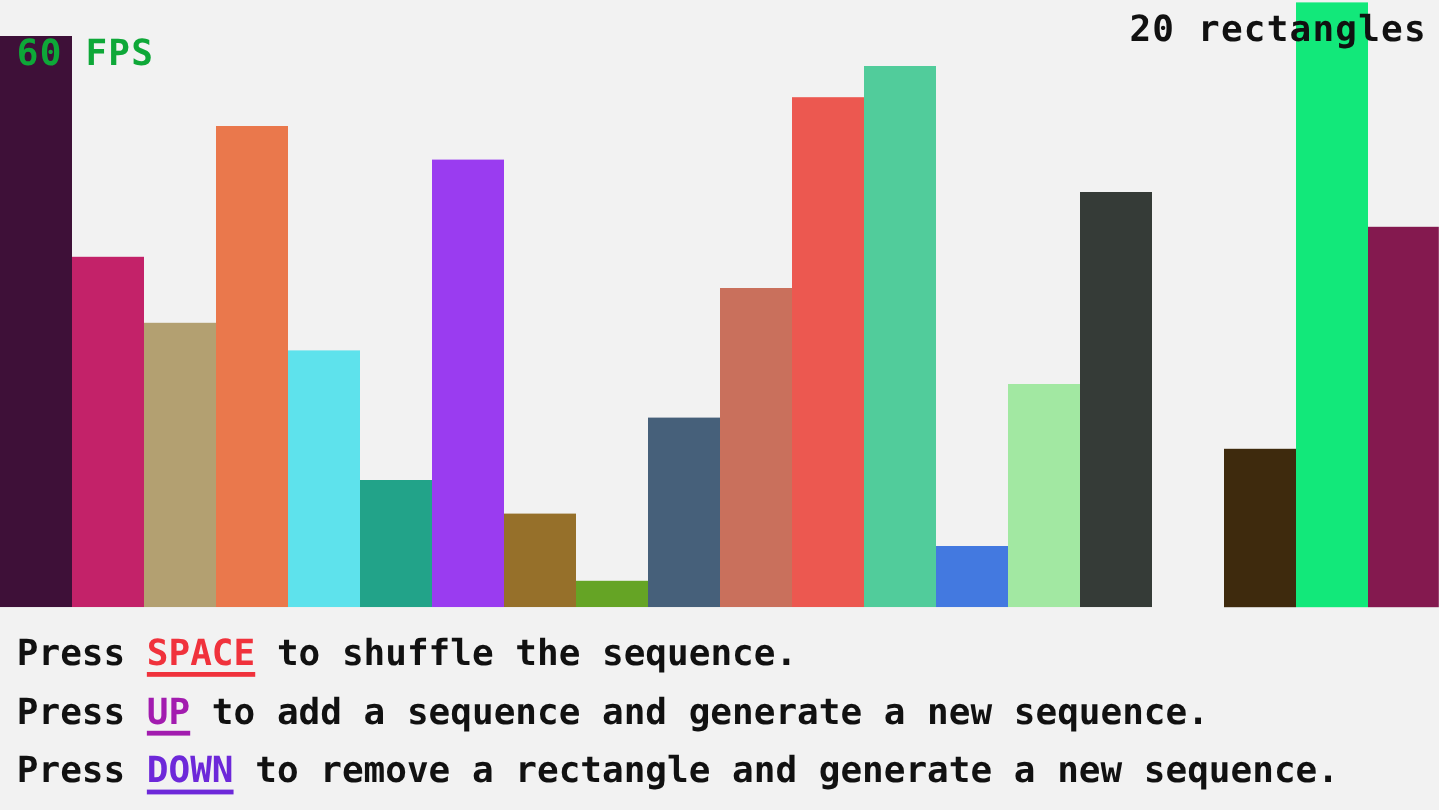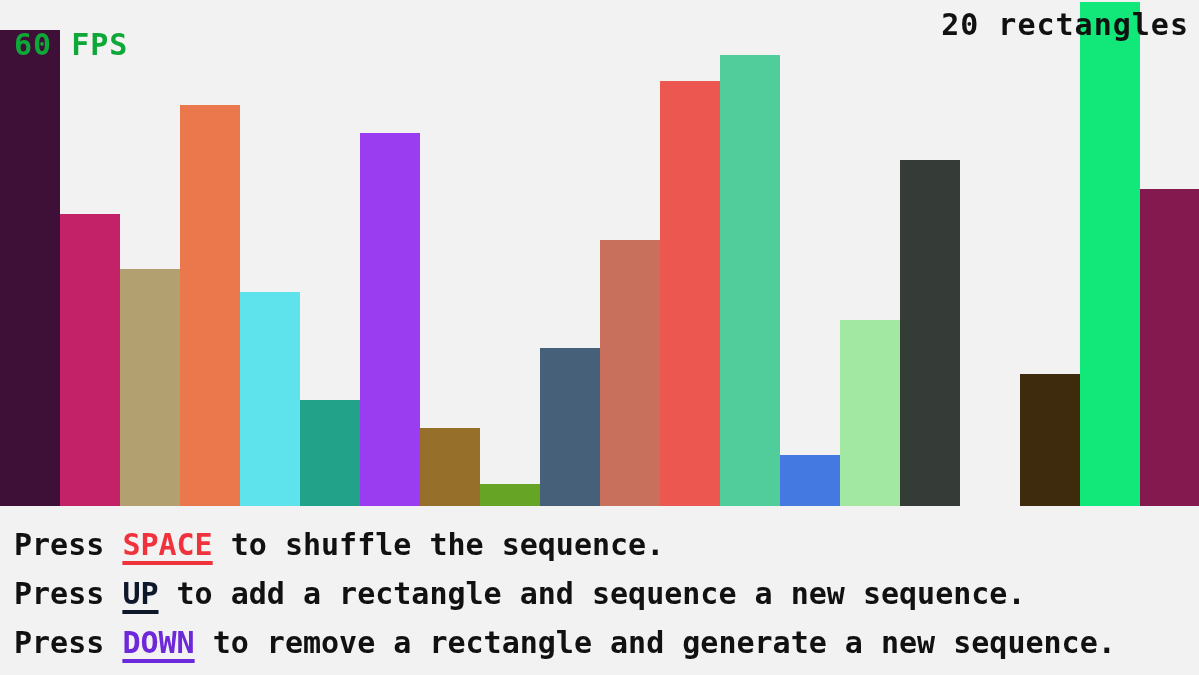--- a/index.html
+++ b/index.html
@@ -116,17 +116,17 @@
       <div class="bar" style="left: 1080px; width: 60px; height: 504px; background: rgb(18, 232, 122);"></div>
       <div class="bar" style="left: 1140px; width: 59px; height: 317px; background: rgb(132, 25, 79);"></div>
     </div>
 
   <div id="fps-counter">60 FPS</div>
 
   <div id="rect-count">20 rectangles</div>
 
   <div id="instructions">
       <div class="instruction-line"><span>Press </span><span class="key" style="color: rgb(240, 50, 60);">SPACE</span><span> to shuffle the sequence.</span></div>
-      <div class="instruction-line"><span>Press </span><span class="key" style="color: #0f172a;">UP</span><span> to add a rectangle and sequence a new sequence.</span></div>
+      <div class="instruction-line"><span>Press </span><span class="key" style="color: #a21caf;">UP</span><span> to add a sequence and generate a new sequence.</span></div>
       <div class="instruction-line"><span>Press </span><span class="key" style="color: #6d28d9;">DOWN</span><span> to remove a rectangle and generate a new sequence.</span></div>
     </div>
 
 </div>
 
 </body></html>

